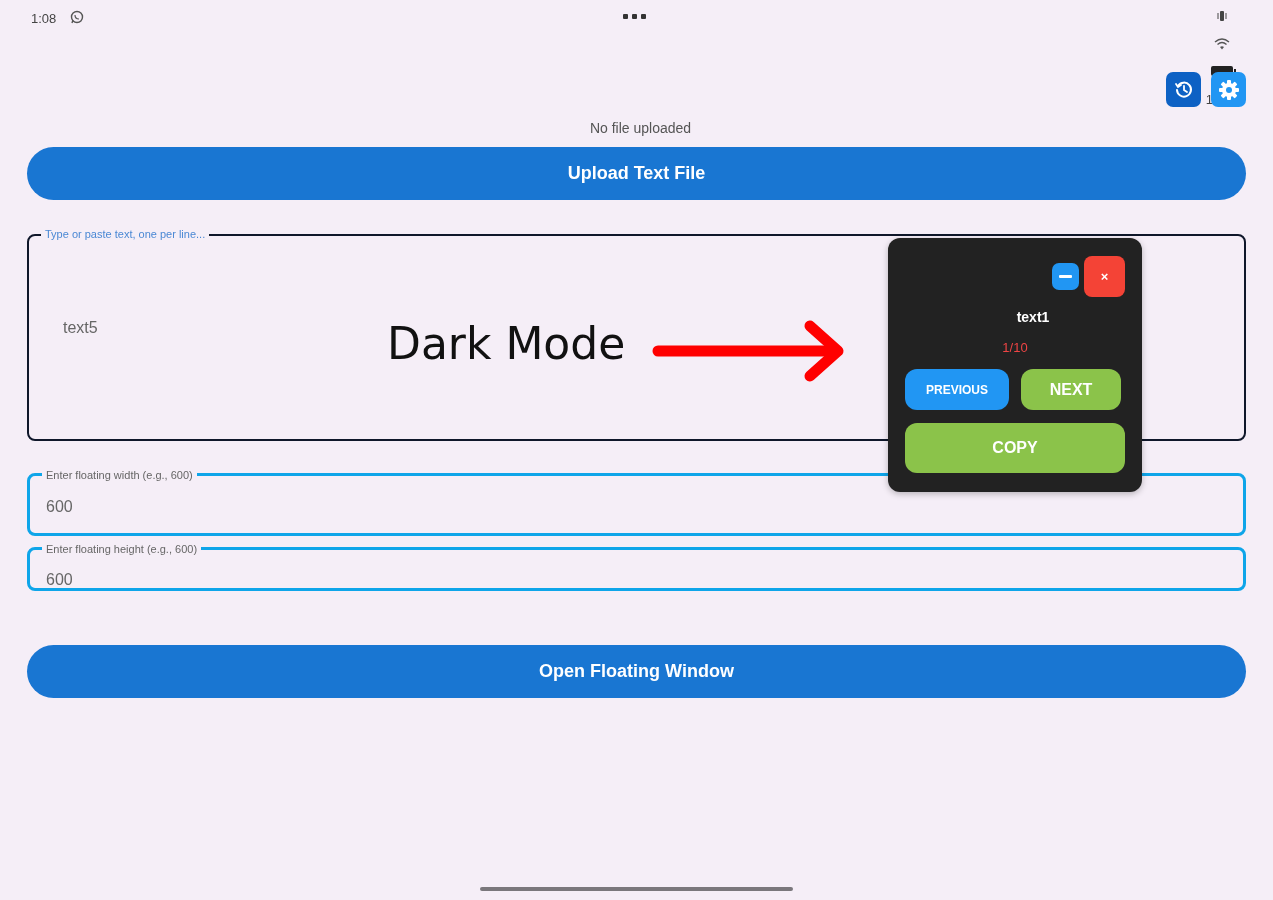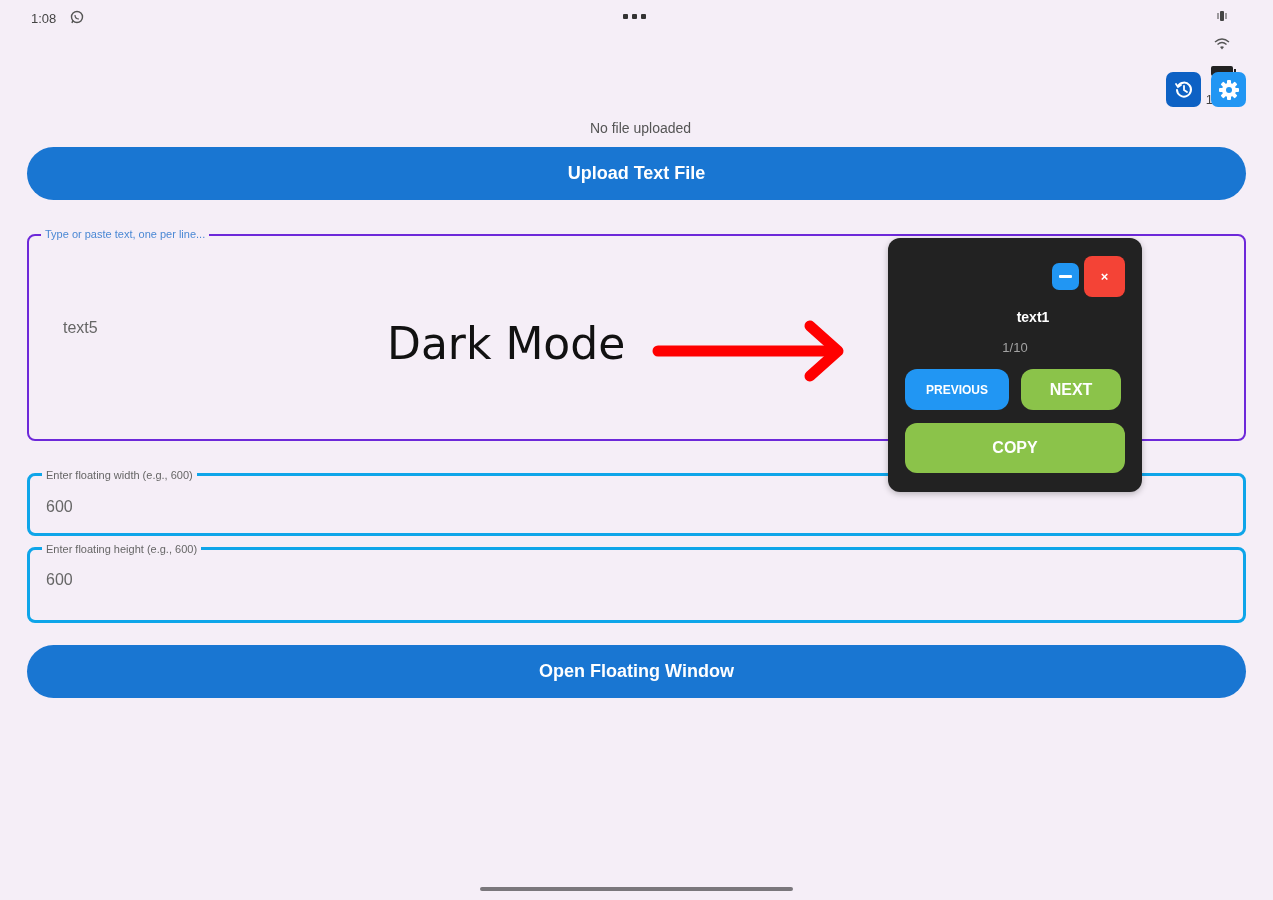--- a/index.html
+++ b/index.html
@@ -37,23 +37,23 @@
       font-family: "Liberation Sans", sans-serif;
     }
     .btn-upload { top: 147px; }
     .btn-open { top: 645px; }
 
     
     .field {
       position: absolute; left: 27px; width: 1219px; border-radius: 8px;
       border: 3px solid #0ea5e9;
     }
-    .field-textarea { top: 234px; height: 207px; border: 2px solid #6d28d9; }
+    .field-textarea { top: 234px; height: 207px; border: 2px solid #0f172a; }
     .field-width { top: 473px; height: 63px; }
-    .field-height { top: 547px; height: 76px; }
+    .field-height { top: 547px; height: 44px; }
     .field-label {
       position: absolute; left: 12px; top: -8px; padding: 0 4px; background: #f5eef7;
       font-size: 11px; color: #666; line-height: 14px;
     }
     .field-textarea .field-label { color: #4a88d4; top: -9px; }
     .textarea-content {
       position: absolute; left: 22px; top: 10px; font-size: 16px; color: #666; line-height: 20.8px;
       white-space: pre; overflow: hidden; height: 110px; margin-left: 12px;
     }
     .textarea-inner { margin-top: -11px; }
@@ -73,21 +73,21 @@
       position: absolute; left: 164px; top: 25px; width: 27px; height: 27px; border-radius: 7px;
       background: #2196f3; display: flex; align-items: center; justify-content: center; cursor: pointer;
     }
     .fw-min span { width: 13px; height: 3px; background: #fff; border-radius: 1px; display: block; }
     .fw-close {
       position: absolute; left: 196px; top: 18px; width: 41px; height: 41px; border-radius: 8px;
       background: #f44336; color: #fff; font-size: 13px; font-weight: bold;
       display: flex; align-items: center; justify-content: center; cursor: pointer;
     }
     .fw-text { position: absolute; left: 0; width: 254px; top: 71px; text-align: center; color: #fff; font-size: 14px; font-weight: bold; padding-left: 36px; }
-    .fw-count { position: absolute; left: 0; width: 254px; top: 102px; text-align: center; color: #a3a3a3; font-size: 13px; }
+    .fw-count { position: absolute; left: 0; width: 254px; top: 102px; text-align: center; color: #ef4444; font-size: 13px; }
     .fw-btn {
       position: absolute; border-radius: 12px; color: #fff; font-weight: bold;
       display: flex; align-items: center; justify-content: center; cursor: pointer; border: none;
       font-family: "Liberation Sans", sans-serif;
     }
     .fw-prev { left: 17px; top: 131px; width: 104px; height: 41px; background: #2196f3; font-size: 12px; }
     .fw-next { left: 133px; top: 131px; width: 100px; height: 41px; background: #8bc34a; font-size: 16px; }
     .fw-copy { left: 17px; top: 185px; width: 220px; height: 50px; background: #8bc34a; font-size: 16px; }
 
     .home-indicator { position: absolute; left: 480px; top: 887px; width: 313px; height: 4px; border-radius: 2px; background: #7a777c; }

